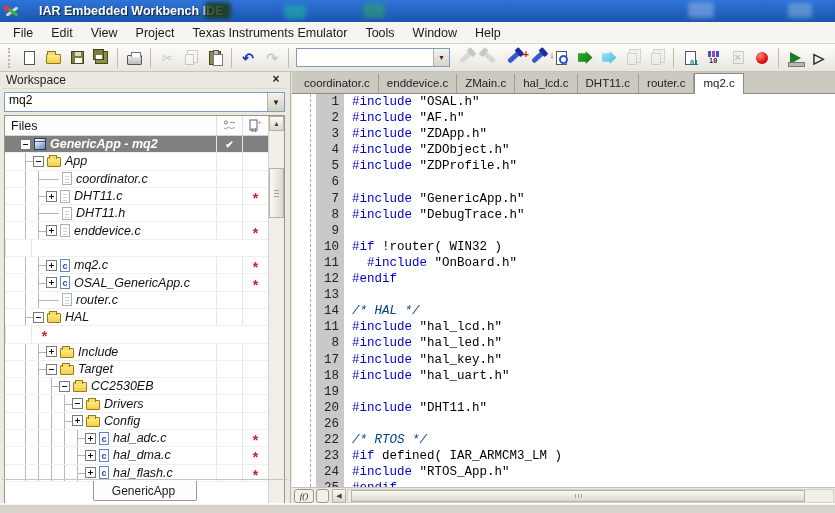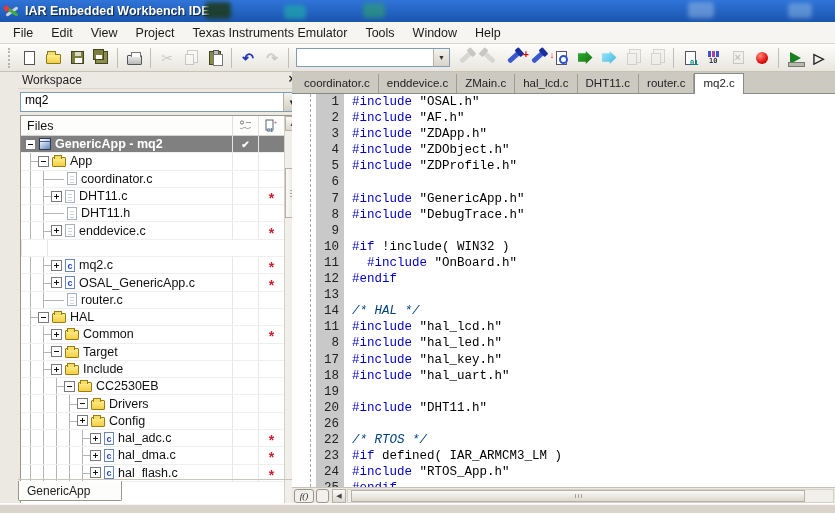--- a/index.html
+++ b/index.html
@@ -4,21 +4,21 @@
 <style>
   html,body{margin:0;padding:0;background:#9aa7b8;}
   *{box-sizing:border-box;}
   .screen{position:relative;width:835px;height:513px;overflow:hidden;
     font-family:"Liberation Sans",sans-serif;font-size:12px;color:#000;background:#ece9e2;}
 
   
   .titlebar{position:absolute;left:0;top:0;right:0;height:22px;
     background:linear-gradient(180deg,var(--titlebar-top,#2f74d8),var(--titlebar-bottom,#1a55ae));
     display:flex;align-items:center;padding-left:4px;overflow:hidden;}
-  .title-text{color:#fff;font-weight:bold;font-size:12.5px;text-shadow:1px 1px 1px #123;margin-left:5px;}
+  .title-text{color:#fff;font-weight:bold;font-size:12.5px;text-shadow:1px 1px 1px #123;margin-left:19px;}
   .app-icon{position:relative;width:16px;height:14px;flex:none;}
   .app-icon i{position:absolute;left:1px;top:6px;width:14px;height:3px;border-radius:2px;display:block;}
   .app-icon .t1{background:#cfd4da;transform:rotate(-35deg);}
   .app-icon .t2{background:#3fae3f;transform:rotate(35deg);}
   .app-icon .t3{position:absolute;left:0;top:2px;width:5px;height:5px;background:#e23c3c;border-radius:1px;transform:rotate(-35deg);}
   .blob{position:absolute;border-radius:4px;filter:blur(2px);opacity:.85;}
   .b1{left:205px;top:2px;width:26px;height:17px;background:#1d3a19;}
   .b2{left:284px;top:5px;width:22px;height:14px;background:#1fb3a8;opacity:.6;}
   .b3{left:363px;top:3px;width:22px;height:15px;background:#2fae5a;opacity:.5;}
   .b4{left:688px;top:2px;width:26px;height:16px;background:#cfe2f4;opacity:.35;}
@@ -86,36 +86,36 @@
   .ic-playout{color:#222;font-weight:bold;}
   .tcombo{width:154px;height:19px;background:#fff;border:1px solid #7f9db9;display:flex;margin:0 3px;flex:none;}
   .tcombo .cbody{flex:1;}
   .tcombo .cbtn{width:16px;background:linear-gradient(#f4f2ec,#d8d4ca);border-left:1px solid #b5b1a6;
     display:flex;align-items:center;justify-content:center;font-size:7px;color:#333;}
 
   
   .main{position:absolute;left:0;top:72px;right:0;bottom:10px;}
 
   
-  .workspace{position:absolute;left:16px;top:0;width:291px;bottom:0;background:#ece9e2;border-right:1px solid #b8b4aa;}
+  .workspace{position:absolute;left:0;top:0;width:291px;bottom:0;background:#ece9e2;border-right:1px solid #b8b4aa;}
   .ws-header{position:absolute;left:2px;top:0;right:3px;height:17px;display:flex;align-items:center;
     font-size:12px;color:#222;padding:0 4px;border-bottom:1px solid #dcd8d0;}
   .ws-title{flex:1;}
   .ws-close{width:14px;height:13px;line-height:11px;text-align:center;font-size:12px;font-weight:bold;color:#222;cursor:default;}
   .ws-combo{position:absolute;left:4px;top:20px;right:5px;height:20px;background:#fff;border:1px solid #7f9db9;display:flex;align-items:flex-start;}
   .ws-combo .val{flex:1;padding-left:4px;font-size:12px;}
   .ws-combo .dbtn{width:17px;height:100%;background:linear-gradient(#f4f2ec,#d2cec4);border-left:1px solid #b5b1a6;
     display:flex;align-items:center;justify-content:center;font-size:8px;color:#222;}
   .files-box{position:absolute;left:4px;top:43px;right:5px;height:418px;background:#fff;border:1px solid #9a968c;}
   .files-header{position:absolute;left:0;top:0;right:16px;height:20px;border-bottom:1px solid #d5d5d5;display:flex;align-items:center;background:#fdfdfc;}
   .fh-label{flex:1;padding-left:6px;font-size:12.5px;color:#111;}
   .fh-cell{width:26px;height:100%;border-left:1px solid #e0e0e0;display:flex;align-items:center;justify-content:center;}
   .tree{position:absolute;left:0;top:20px;right:16px;bottom:0;overflow:hidden;}
   .trow{display:flex;align-items:center;height:17.3px;border-bottom:1px solid #efefef;}
-  .trow .tmain{flex:1;display:flex;align-items:center;height:100%;overflow:hidden;white-space:nowrap;padding-left:3px;}
+  .trow .tmain{flex:1;display:flex;align-items:center;height:100%;overflow:hidden;white-space:nowrap;padding-left:14px;font-style:italic;}
   .trow .tcell{width:26px;height:100%;border-left:1px solid #e6e6e6;display:flex;align-items:center;justify-content:center;flex:none;}
   .trow.sel{background:var(--selection-bg,#808080);}
   .trow.sel .tlabel{color:var(--selection-fg,#fff);font-weight:bold;}
   .tlabel{margin-left:4px;font-size:12.5px;color:#111;}
   .tg,.te{width:13px;height:100%;position:relative;flex:none;}
   .tg::before{content:"";position:absolute;left:6px;top:0;bottom:0;border-left:1px solid #b5b5b5;}
   .te::before{content:"";position:absolute;left:6px;top:0;bottom:0;border-left:1px solid #b5b5b5;}
   .te::after{content:"";position:absolute;left:6px;right:-1px;top:50%;border-top:1px solid #b5b5b5;}
   .text2{width:14px;height:100%;position:relative;flex:none;}
   .text2::after{content:"";position:absolute;left:0;right:0;top:50%;border-top:1px solid #b5b5b5;}
@@ -137,21 +137,21 @@
   .ni-h::after{content:"h";}
   .star{color:var(--star-red,#cc2233);font-size:14px;line-height:10px;font-weight:bold;margin-top:4px;}
   .chk{color:#fff;font-size:10px;font-weight:bold;}
   .vscroll{position:absolute;right:0;top:0;bottom:0;width:16px;background:#f1efe9;border-left:1px solid #d5d1c8;}
   .varr{position:absolute;left:0;right:0;height:15px;background:linear-gradient(#fbfaf7,#dbd7cd);border:1px solid #b5b1a6;
     display:flex;align-items:center;justify-content:center;font-size:7px;color:#444;}
   .varr.up{top:0;}
   .varr.dn{bottom:0;}
   .vthumb{position:absolute;left:0;right:0;top:52px;height:50px;background:linear-gradient(90deg,#fbfaf7,#dcd8ce);border:1px solid #b5b1a6;}
   .vthumb::after{content:"";position:absolute;left:4px;right:4px;top:21px;height:1px;background:#a6a29a;box-shadow:0 3px 0 #a6a29a,0 6px 0 #a6a29a;}
-  .ws-tabs{position:absolute;left:2px;right:3px;bottom:2px;height:22px;border-top:1px solid #c9c5bc;padding-top:1px;}
+  .ws-tabs{position:absolute;left:2px;right:3px;bottom:2px;height:22px;border-top:1px solid #c9c5bc;padding-top:1px;text-align:center;}
   .ws-tab{display:inline-block;min-width:104px;height:20px;background:#fdfdfc;border:1px solid #9a968c;border-top:none;
     border-radius:0 0 2px 2px;padding:3px 10px 0 8px;font-size:12px;color:#222;}
 
   
   .editor{position:absolute;left:292px;top:0;right:0;bottom:0;background:#ccc9c1;}
   .edit-tabs{position:absolute;left:0;top:0;right:0;height:22px;background:#ccc9c1;border-bottom:1px solid #8a8a8a;
     display:flex;align-items:flex-end;padding-left:4px;}
   .etab{padding:3px 8px 3px 8px;font-size:11.5px;color:#222;border-right:1px solid #a09c92;height:19px;white-space:nowrap;}
   .etab.active{background:#fff;border:1px solid #8a8a8a;border-bottom:none;height:21px;margin-bottom:-1px;font-size:11.5px;}
   .code{position:absolute;left:0;top:22px;right:0;bottom:16px;background:#fff;overflow:hidden;}
@@ -437,50 +437,43 @@
               <div class="tmain">
                 <span class="te"></span>
                 <span class="exp"></span>
                 <span class="ni ni-fold"></span>
                 <span class="tlabel">HAL</span>
               </div>
               <span class="tcell"></span>
               <span class="tcell"></span>
             </div>
             <div class="trow">
+              <span class="tcell"></span>
+              <span class="tcell">
+                <span class="star">*</span>
+              </span>
+            </div>
+            <div class="trow">
               <div class="tmain">
                 <span class="tg"></span>
                 <span class="te"></span>
                 <span class="exp plus"></span>
                 <span class="ni ni-fold"></span>
-                <span class="tlabel">Common</span>
-              </div>
-              <span class="tcell"></span>
-              <span class="tcell">
-                <span class="star">*</span>
-              </span>
+                <span class="tlabel">Include</span>
+              </div>
+              <span class="tcell"></span>
+              <span class="tcell"></span>
             </div>
             <div class="trow">
               <div class="tmain">
                 <span class="tg"></span>
                 <span class="te"></span>
                 <span class="exp"></span>
                 <span class="ni ni-fold"></span>
                 <span class="tlabel">Target</span>
-              </div>
-              <span class="tcell"></span>
-              <span class="tcell"></span>
-            </div>
-            <div class="trow">
-              <div class="tmain">
-                <span class="tg"></span>
-                <span class="te"></span>
-                <span class="exp plus"></span>
-                <span class="ni ni-fold"></span>
-                <span class="tlabel">Include</span>
               </div>
               <span class="tcell"></span>
               <span class="tcell"></span>
             </div>
             <div class="trow">
               <div class="tmain">
                 <span class="tg"></span>
                 <span class="tg"></span>
                 <span class="te"></span>
                 <span class="exp"></span>
@@ -589,21 +582,21 @@
       <div class="code" id="code">
           <div class="cl"><span class="ln">1</span><span class="ct"><span class="tk-k">#include</span><span class="tk-p"> "OSAL.h"</span></span></div>
           <div class="cl"><span class="ln">2</span><span class="ct"><span class="tk-k">#include</span><span class="tk-p"> "AF.h"</span></span></div>
           <div class="cl"><span class="ln">3</span><span class="ct"><span class="tk-k">#include</span><span class="tk-p"> "ZDApp.h"</span></span></div>
           <div class="cl"><span class="ln">4</span><span class="ct"><span class="tk-k">#include</span><span class="tk-p"> "ZDObject.h"</span></span></div>
           <div class="cl"><span class="ln">5</span><span class="ct"><span class="tk-k">#include</span><span class="tk-p"> "ZDProfile.h"</span></span></div>
           <div class="cl"><span class="ln">6</span><span class="ct"></span></div>
           <div class="cl"><span class="ln">7</span><span class="ct"><span class="tk-k">#include</span><span class="tk-p"> "GenericApp.h"</span></span></div>
           <div class="cl"><span class="ln">8</span><span class="ct"><span class="tk-k">#include</span><span class="tk-p"> "DebugTrace.h"</span></span></div>
           <div class="cl"><span class="ln">9</span><span class="ct"></span></div>
-          <div class="cl"><span class="ln">10</span><span class="ct"><span class="tk-k">#if</span><span class="tk-p"> !include( WIN32 )</span></span></div>
+          <div class="cl"><span class="ln">10</span><span class="ct"><span class="tk-k">#if</span><span class="tk-p"> !router( WIN32 )</span></span></div>
           <div class="cl"><span class="ln">11</span><span class="ct"><span class="tk-p">  </span><span class="tk-k">#include</span><span class="tk-p"> "OnBoard.h"</span></span></div>
           <div class="cl"><span class="ln">12</span><span class="ct"><span class="tk-k">#endif</span></span></div>
           <div class="cl"><span class="ln">13</span><span class="ct"></span></div>
           <div class="cl"><span class="ln">14</span><span class="ct"><span class="tk-c">/* HAL */</span></span></div>
           <div class="cl"><span class="ln">11</span><span class="ct"><span class="tk-k">#include</span><span class="tk-p"> "hal_lcd.h"</span></span></div>
           <div class="cl"><span class="ln">8</span><span class="ct"><span class="tk-k">#include</span><span class="tk-p"> "hal_led.h"</span></span></div>
           <div class="cl"><span class="ln">17</span><span class="ct"><span class="tk-k">#include</span><span class="tk-p"> "hal_key.h"</span></span></div>
           <div class="cl"><span class="ln">18</span><span class="ct"><span class="tk-k">#include</span><span class="tk-p"> "hal_uart.h"</span></span></div>
           <div class="cl"><span class="ln">19</span><span class="ct"></span></div>
           <div class="cl"><span class="ln">20</span><span class="ct"><span class="tk-k">#include</span><span class="tk-p"> "DHT11.h"</span></span></div>

